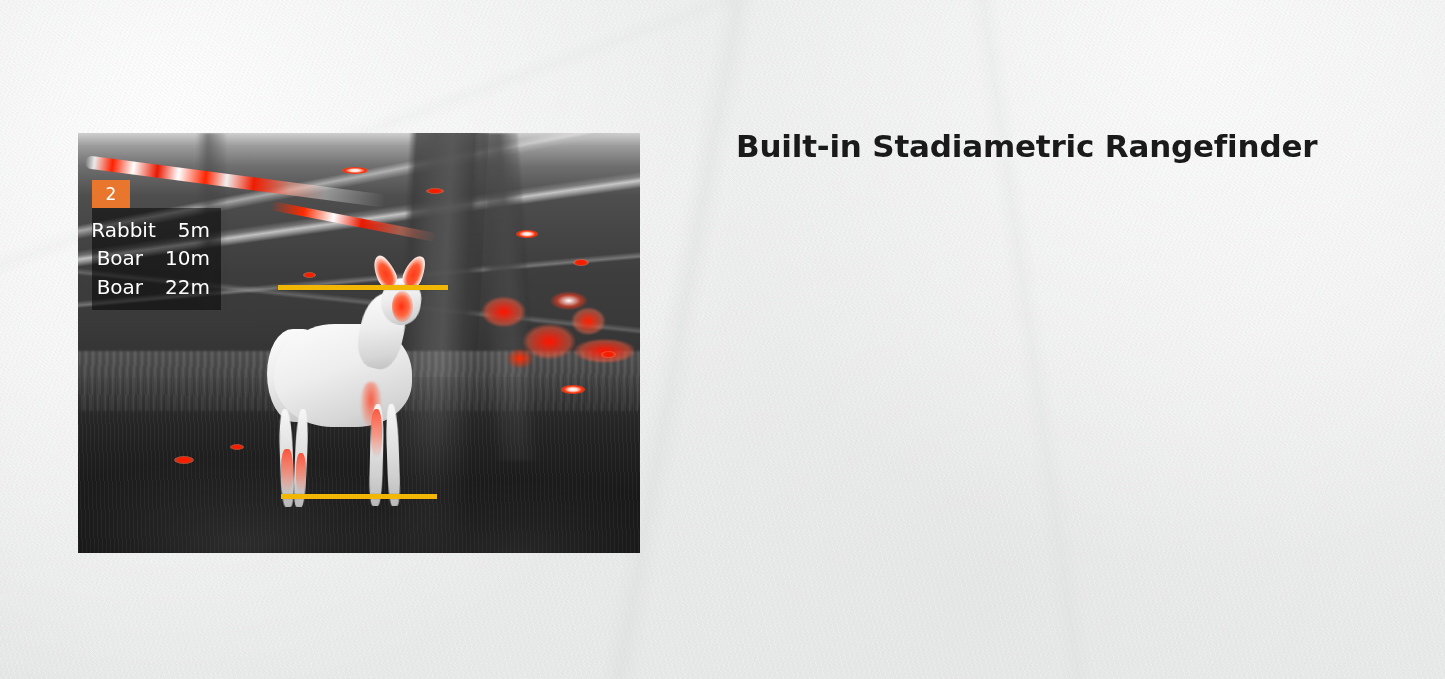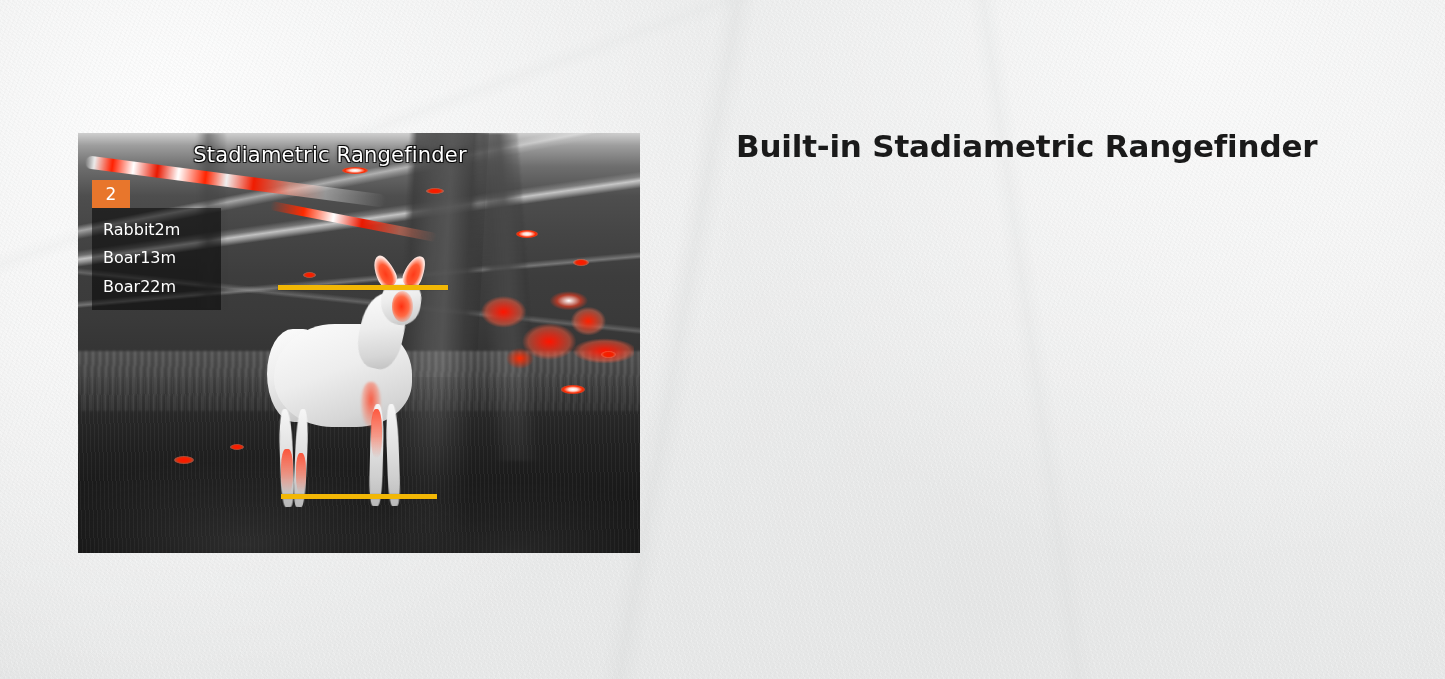--- a/index.html
+++ b/index.html
@@ -309,26 +309,27 @@
     background: rgba(0,0,0,0.52);
     padding: 8px 11px 9px 11px;
     box-sizing: border-box;
     height: 102px;
     display: flex;
     flex-direction: column;
     justify-content: space-around;
   }
   .hud-row {
     display: flex;
-    justify-content: flex-start;
+    justify-content: flex-end;
     align-items: baseline;
     color: #ffffff;
     font-family: "DejaVu Sans", sans-serif;
-    font-size: 16px;
+    font-size: 20px;
     line-height: 1;
+    gap: 22px;
   }
   .hud-row .hud-label { text-align: left; }
   .hud-row .hud-value { text-align: right; }
 
   
   #content {
     position: absolute;
     left: 736px;
     top: 128px;
     width: 617px;
@@ -404,32 +405,31 @@
     <div class="leg" id="leg-fl"></div>
     <div class="leg" id="leg-fr"></div>
     <div class="leg-hot" style="left:63.5%; top:56%; width:7%; height:22%;"></div>
     <div class="leg-hot" style="left:10.5%; top:74%; width:7%; height:20%;"></div>
     <div class="leg-hot" style="left:19.5%; top:76%; width:6%; height:18%;"></div>
   </div>
 
   <div class="range-line" id="range-line-top"></div>
   <div class="range-line" id="range-line-bottom"></div>
 
-  <div id="overlay-title">Stadiametric Rangefinder</div>
 
   <div id="hud">
     <div id="hud-badge">2</div>
     <div id="hud-panel">
       <div class="hud-row">
         <span class="hud-label">Rabbit</span>
-        <span class="hud-value">2m</span>
+        <span class="hud-value">5m</span>
       </div>
       <div class="hud-row">
         <span class="hud-label">Boar</span>
-        <span class="hud-value">13m</span>
+        <span class="hud-value">10m</span>
       </div>
       <div class="hud-row">
         <span class="hud-label">Boar</span>
         <span class="hud-value">22m</span>
       </div>
     </div>
   </div>
 </div>
 
 <div id="content">

